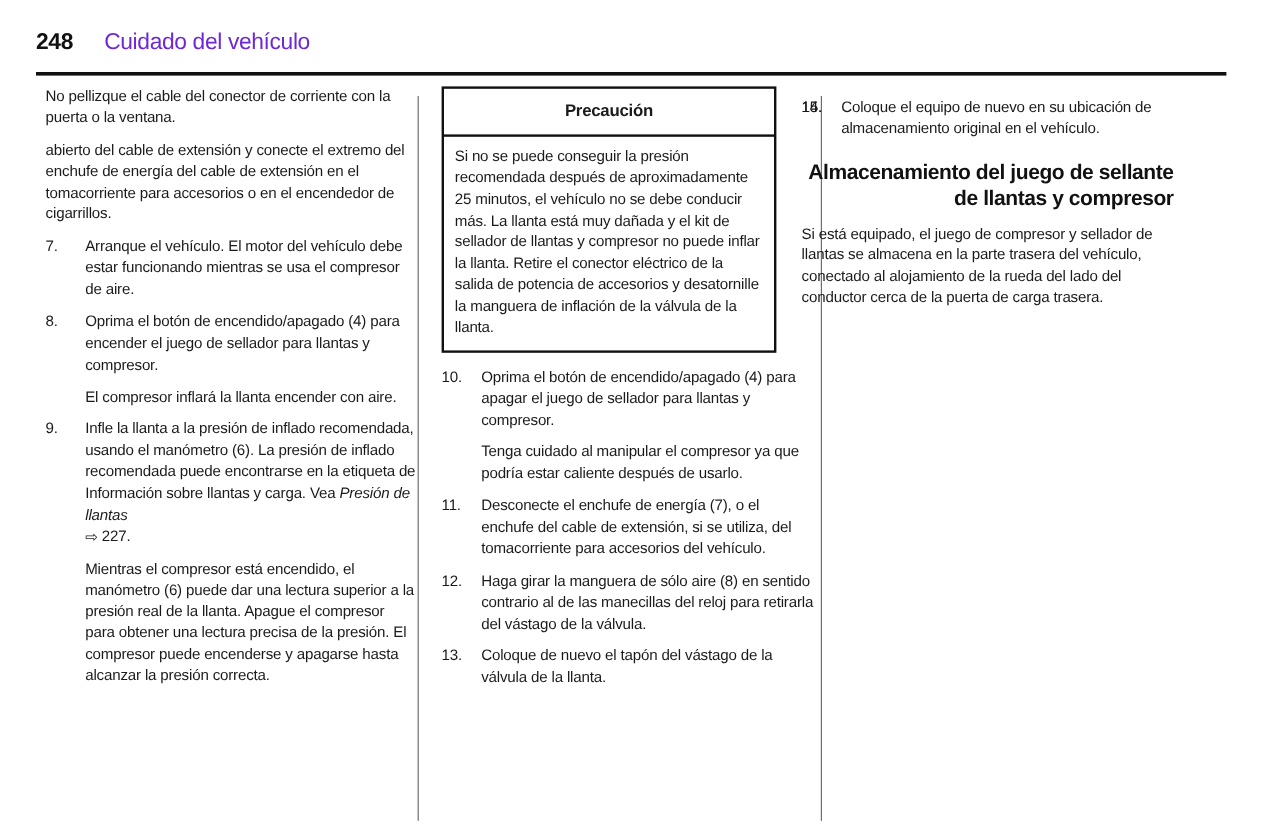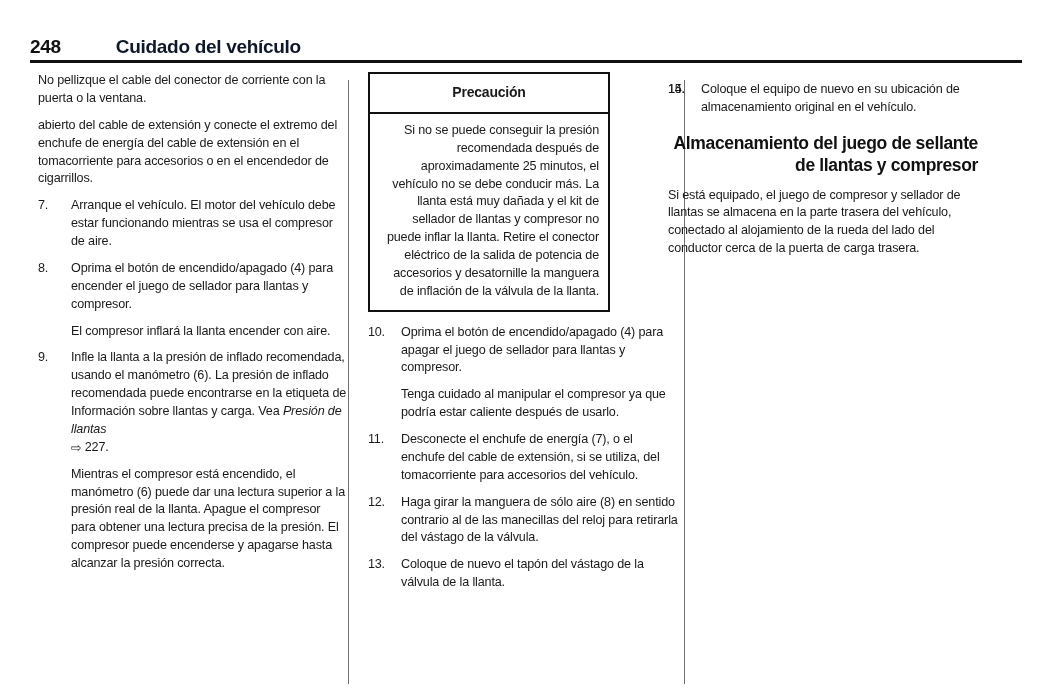--- a/index.html
+++ b/index.html
@@ -23,36 +23,36 @@
   }
 
   
   .page-header {
     position: absolute;
     left: 30px;
     top: 26px;
     width: 992px;
     height: 30px;
     display: flex;
-    align-items: flex-end;
+    align-items: flex-start;
   }
   .page-number {
     font-size: 19px;
     font-weight: bold;
     letter-spacing: -0.3px;
     line-height: 1;
     color: #111;
   }
   .page-title {
     font-size: 19px;
-    font-weight: bold;
+    font-weight: normal;
     letter-spacing: -0.3px;
     line-height: 1;
-    margin-left: 55px;
-    color: #0f172a;
+    margin-left: 26px;
+    color: #6d28d9;
   }
   .header-rule {
     position: absolute;
     left: 30px;
     top: 60px;
     width: 992px;
     height: 3px;
     background: #111;
   }
 
@@ -124,36 +124,36 @@
     font-style: normal;
     transform: translateY(1px);
   }
 
   
   .caution-box {
     border: 2px solid #111;
     margin-bottom: 12px;
     background: #fff;
     box-sizing: border-box;
-    width: 242px;
+    width: 279px;
   }
   .caution-head {
     border-bottom: 2px solid #111;
     text-align: center;
     font-weight: bold;
     font-size: 14px;
     padding: 9px 0 9px 0;
     letter-spacing: -0.2px;
   }
   .caution-body {
     padding: 8px 9px 9px 9px;
     font-size: 12.6px;
     line-height: 1.42;
   }
-  .caution-body p { margin: 0; text-align: right; }
+  .caution-body p { margin: 0; }
 
   
   .section-heading {
     font-size: 17.5px;
     font-weight: bold;
     line-height: 1.25;
     letter-spacing: -0.35px;
     margin: 16px 0 10px 0;
     color: #111;
     text-align: right;

